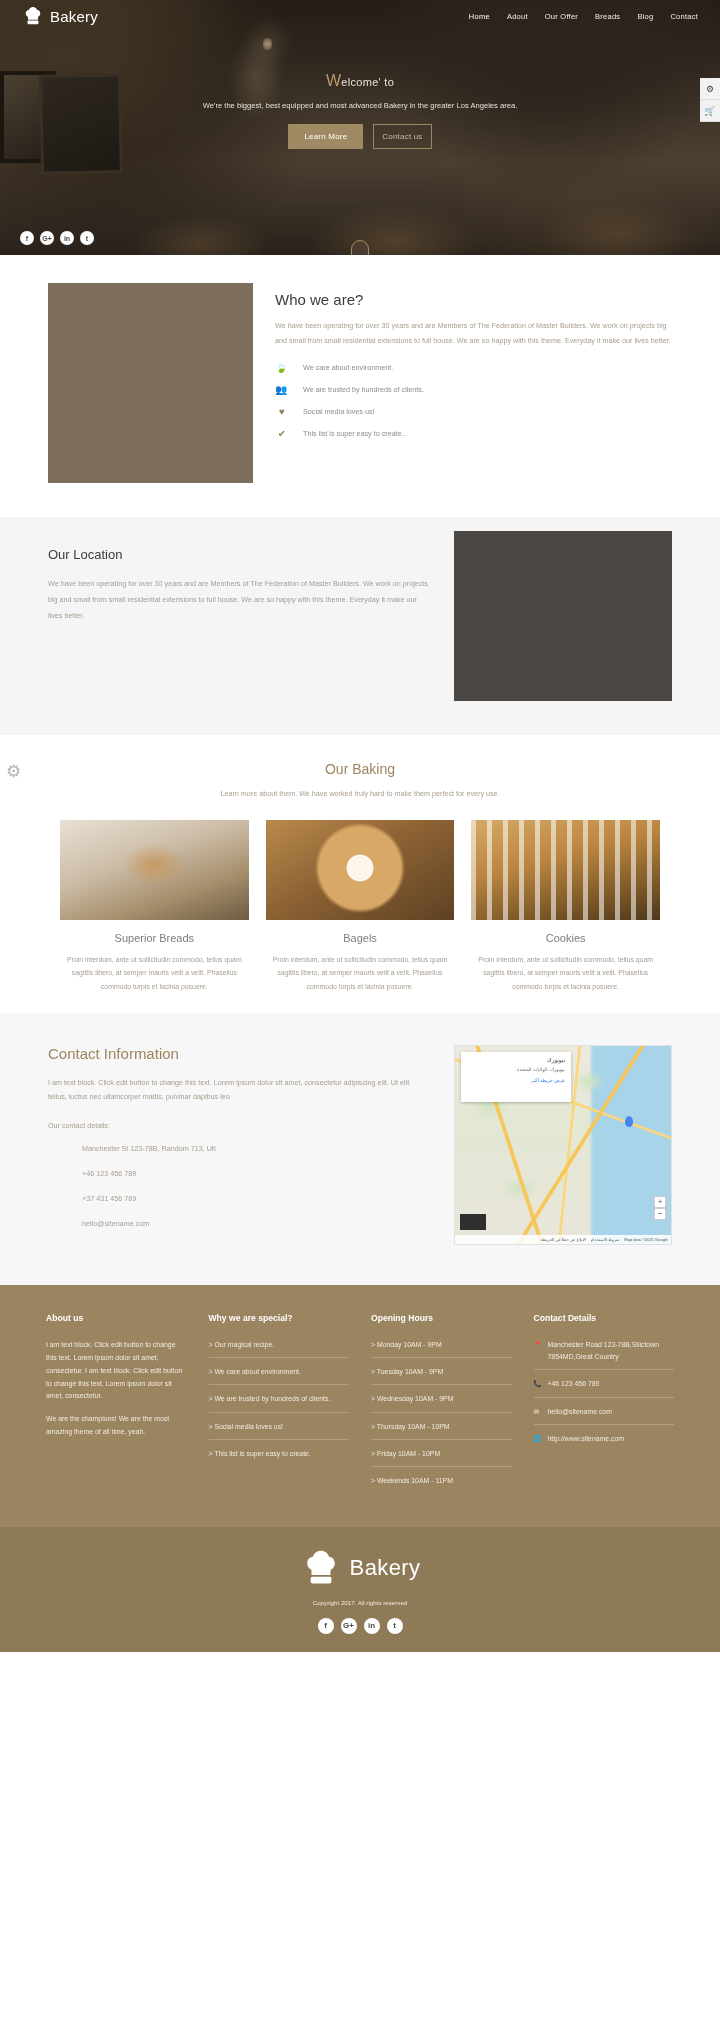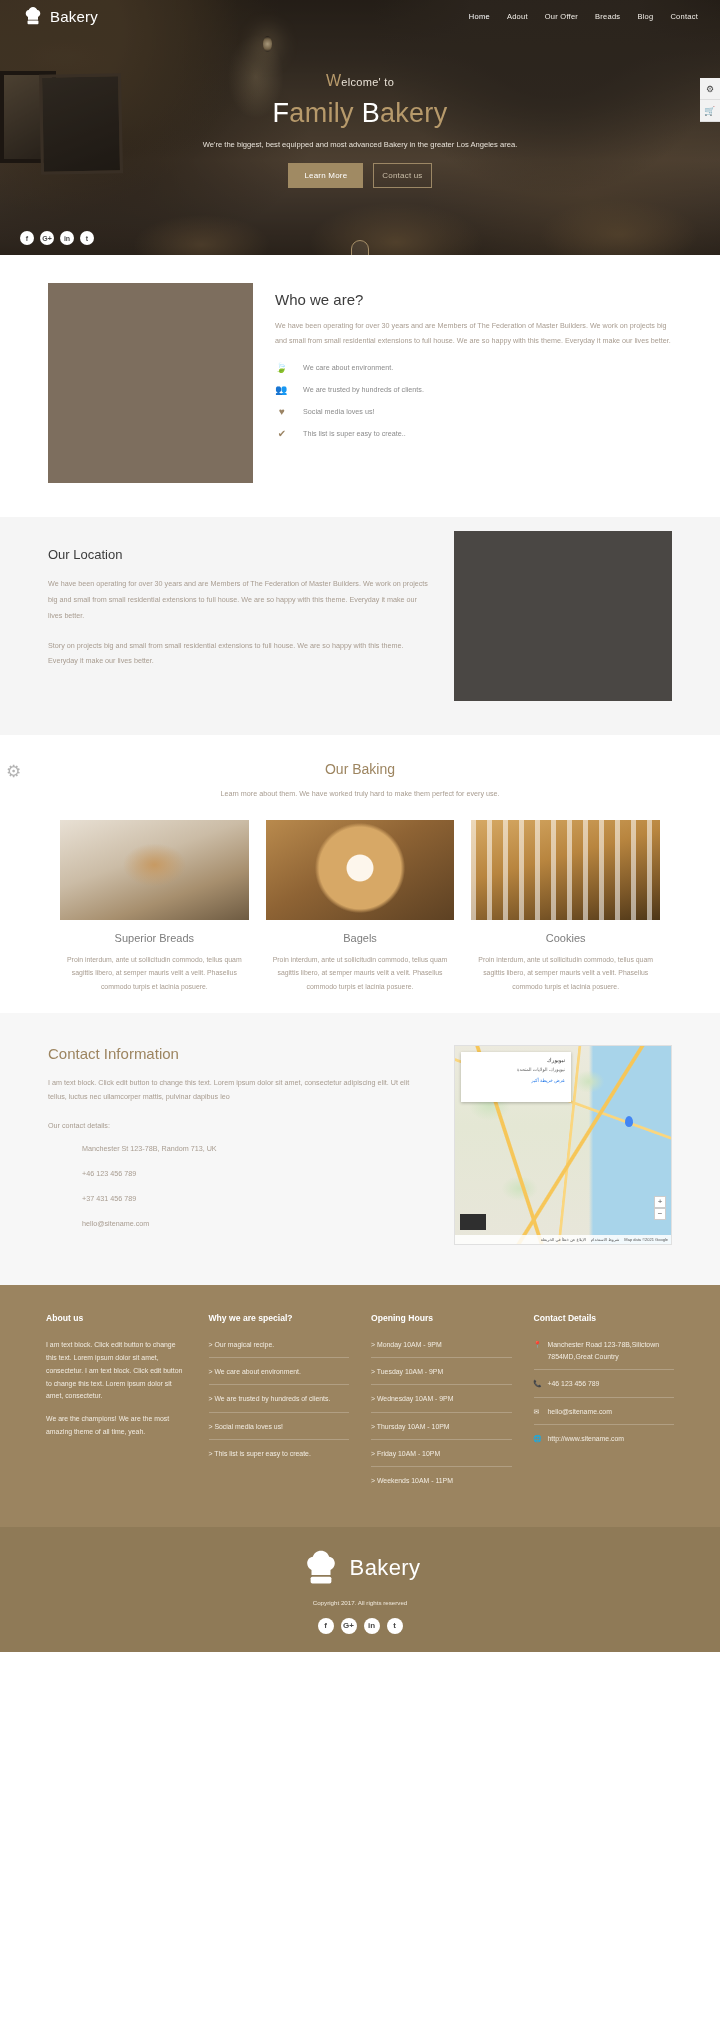--- a/index.html
+++ b/index.html
@@ -284,23 +284,20 @@
     </div>
 
     <div class="side-tools">
       <div>⚙</div>
       <div>🛒</div>
     </div>
 
     <div class="hero-content">
       <div class="welcome">
         <b>W</b><span>elcome' to</span>
-      </div>
-      <div class="hero-title">
-        <span>F</span><span class="ac">amily </span><span>B</span><span class="ac">akery</span>
       </div>
       <div class="hero-sub">We're the biggest, best equipped and most advanced Bakery in the greater Los Angeles area.</div>
       <div class="hero-btns">
         <button class="btn-solid">Learn More</button>
         <button class="btn-ghost">Contact us</button>
       </div>
     </div>
 
     <div class="hero-social">
       <div class="soc">f</div>
@@ -334,21 +331,20 @@
           <span class="feat-txt">This list is super easy to create..</span>
         </div>
       </div>
     </div>
   </div>
 
   <div class="loc">
     <div class="loc-body">
       <h2 class="loc-title">Our Location</h2>
       <p class="loc-p">We have been operating for over 30 years and are Members of The Federation of Master Builders. We work on projects big and small from small residential extensions to full house. We are so happy with this theme. Everyday it make our lives better.</p>
-      <p class="loc-p">Story on projects big and small from small residential extensions to full house. We are so happy with this theme. Everyday it make our lives better.</p>
     </div>
     <div class="loc-img"></div>
   </div>
 
   <div class="baking">
     <span class="gear-left">⚙</span>
     <h2>Our Baking</h2>
     <p>Learn more about them. We have worked truly hard to make them perfect for every use.</p>
     <div class="cards">
       <div class="card">

